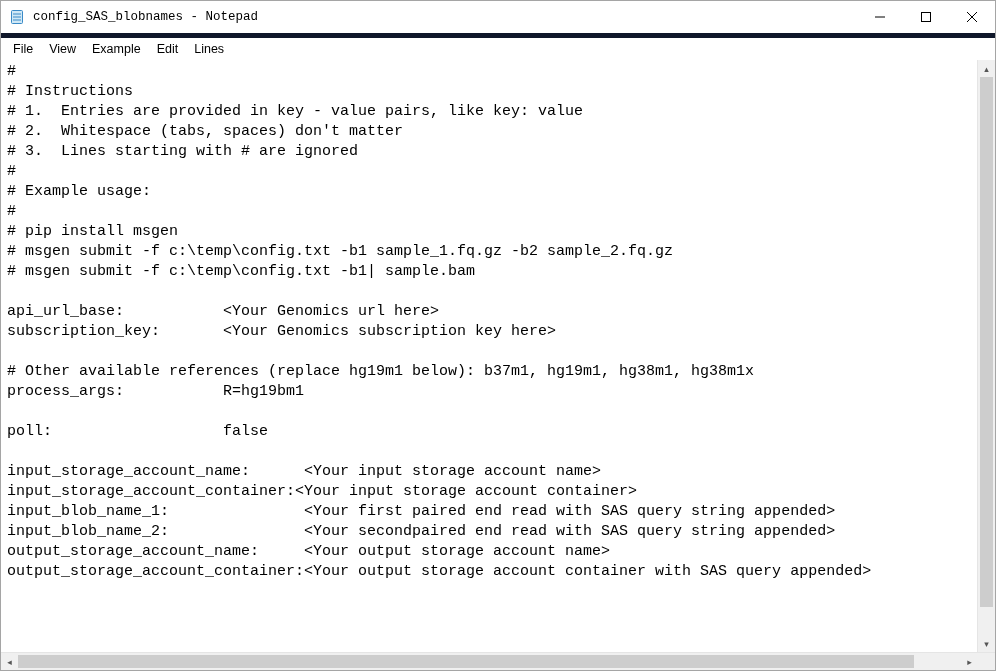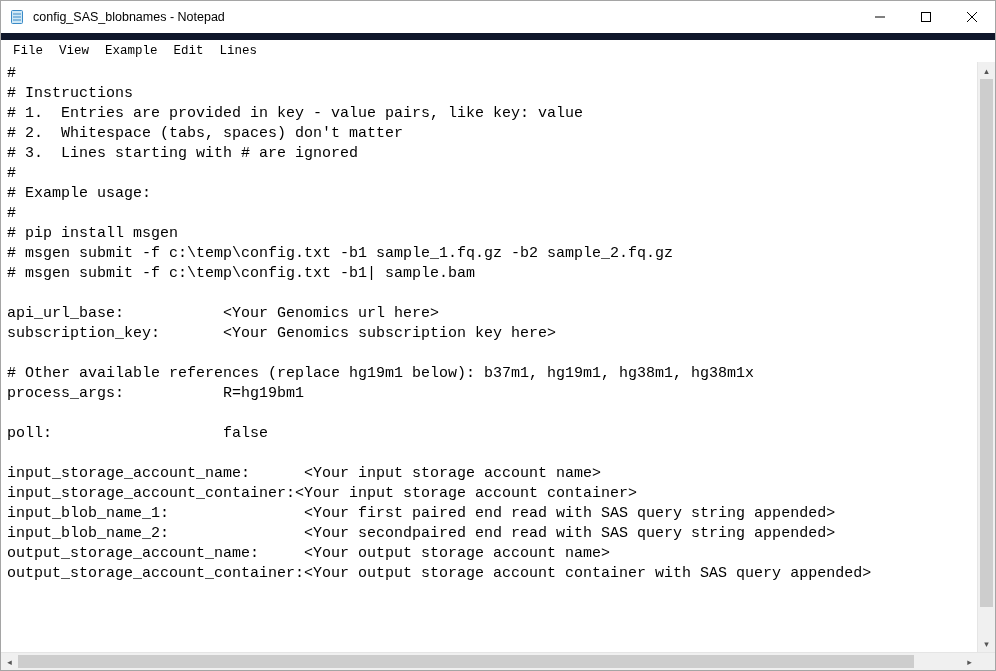--- a/index.html
+++ b/index.html
@@ -20,21 +20,22 @@
     flex-direction: column;
     border: 1px solid #a5a5a5;
     box-sizing: border-box;
     background: #fff;
   }
   .titlebar {
     height: 32px;
     display: flex;
     align-items: center;
     background: #fff;
-    border-bottom: 7px solid #0f172a;
+    border-bottom: 5px solid #0f172a;
+    font-family: Liberation Mono, monospace;
   }
   .titlebar .icon {
     width: 16px;
     height: 16px;
     margin: 0 6px 0 8px;
     display: inline-block;
   }
   .titlebar .title {
     flex: 1;
     font-size: 12.5px;
@@ -58,21 +59,20 @@
   }
 
   .menubar {
     height: 22px;
     display: flex;
     align-items: center;
     padding: 0 4px;
     background: #fff;
     font-size: 12.5px;
     color: #000;
-    font-family: Liberation Mono, monospace;
   }
   .menu-item {
     padding: 2px 8px;
     line-height: 18px;
   }
 
   .client {
     flex: 1;
     position: relative;
     overflow: hidden;

